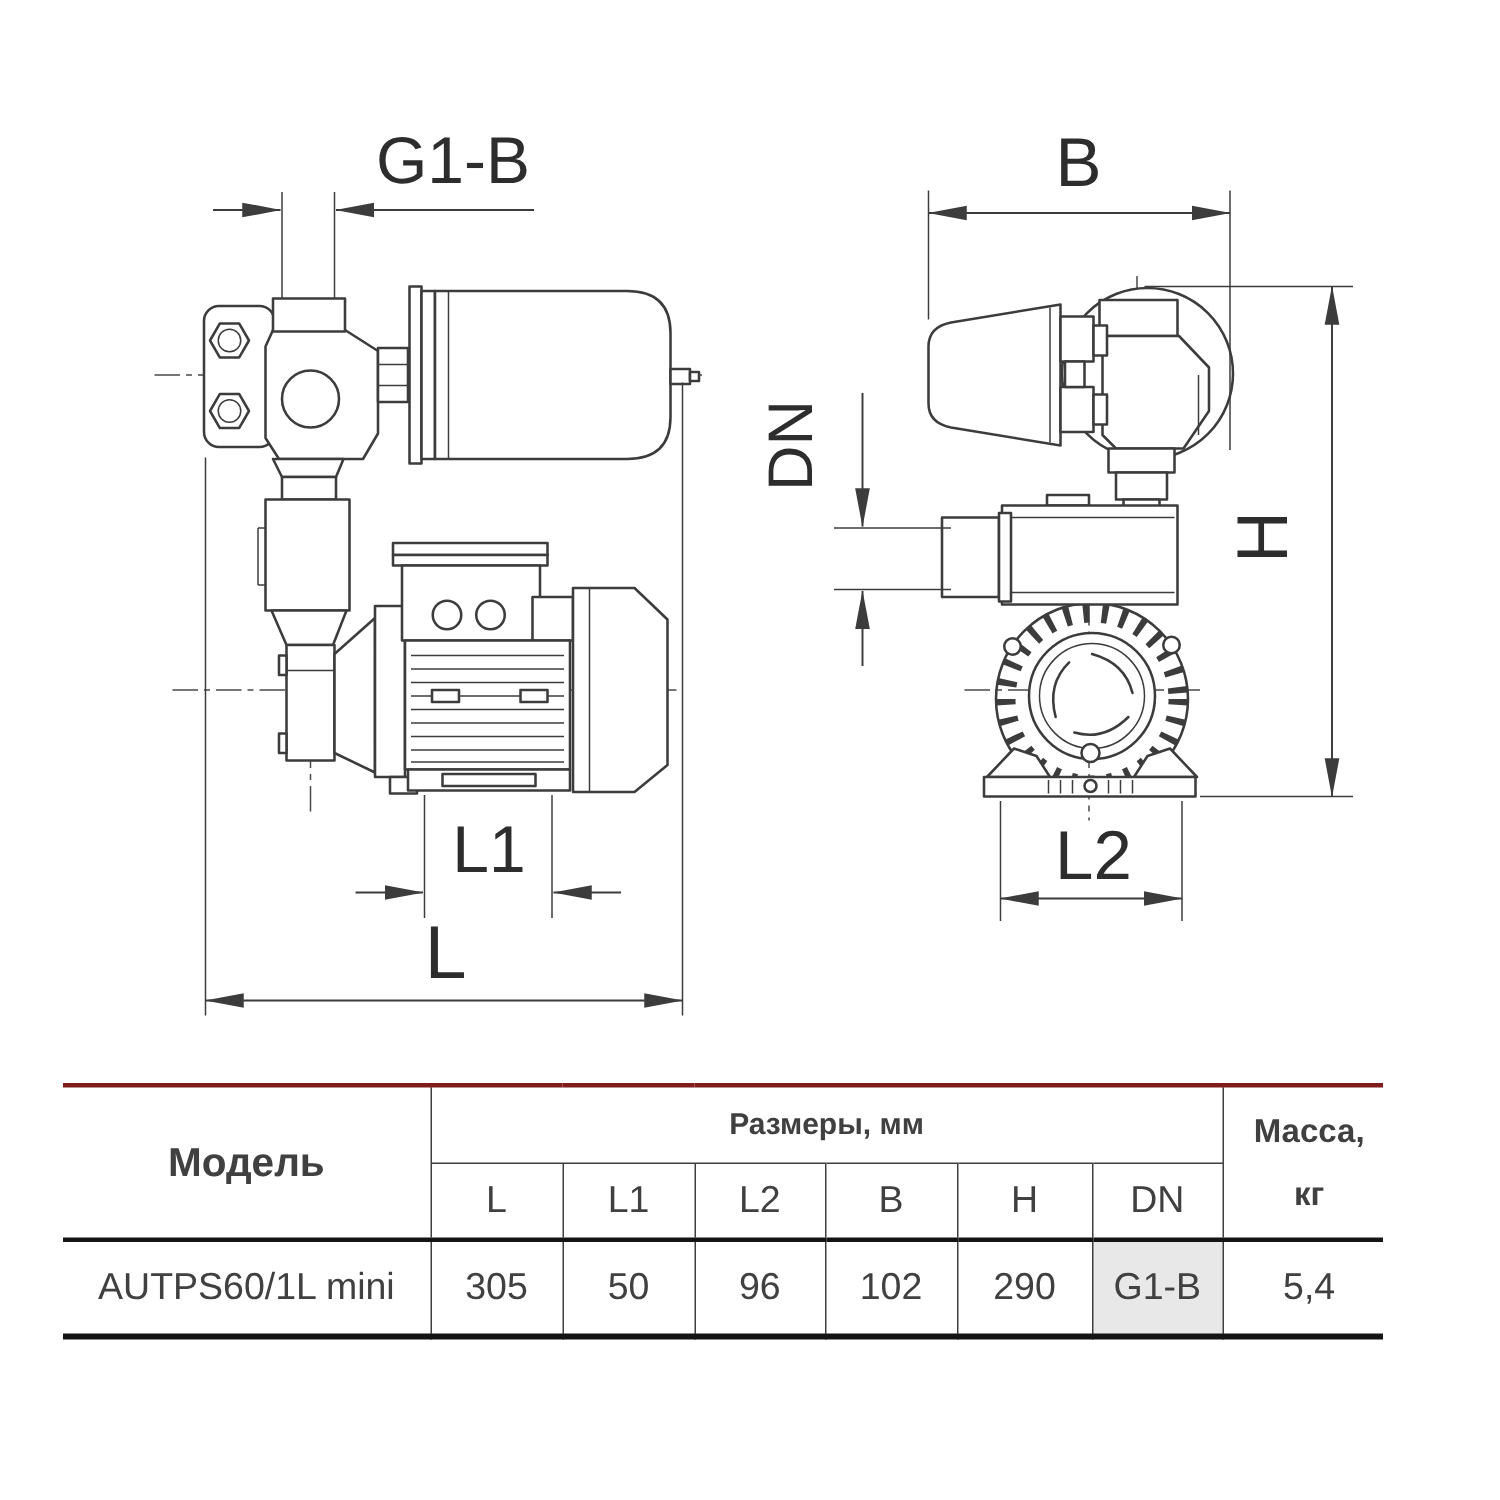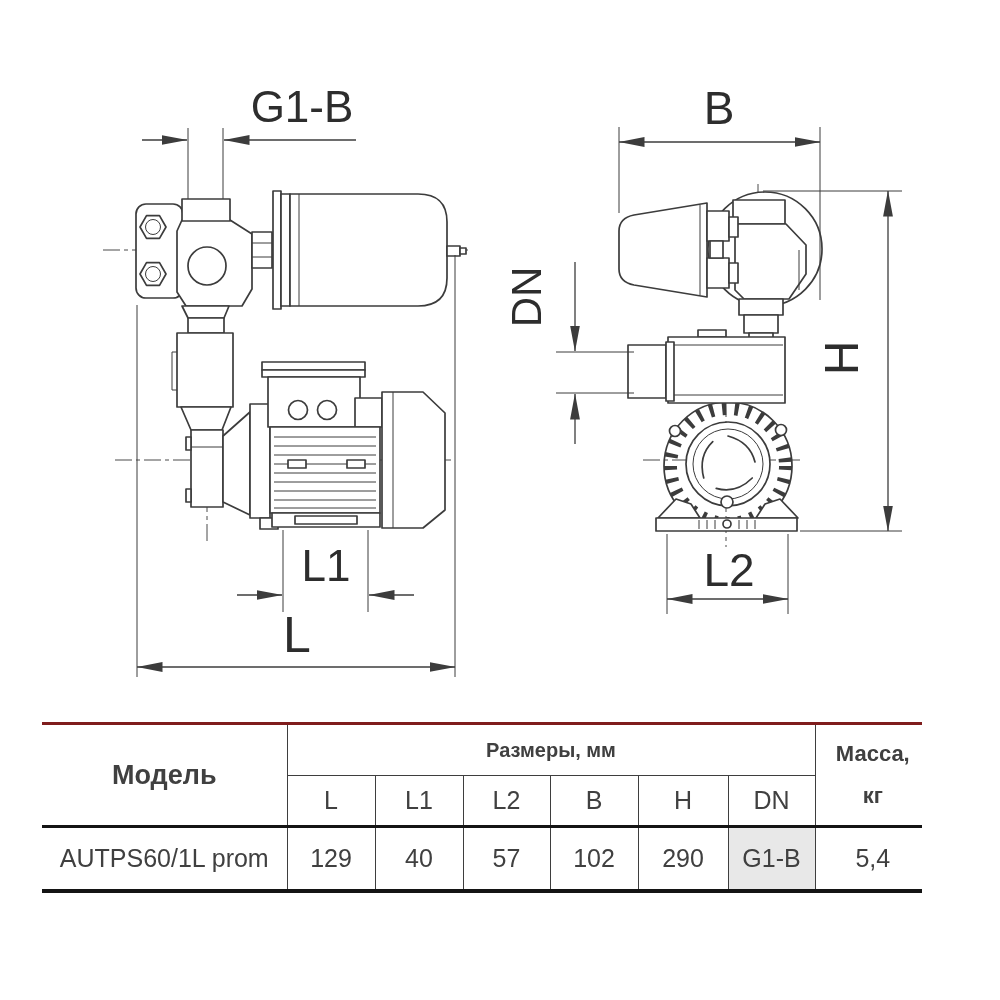--- a/index.html
+++ b/index.html
@@ -273,24 +273,24 @@
       </tr>
       <tr class="r2">
         <th>L</th>
         <th>L1</th>
         <th>L2</th>
         <th>B</th>
         <th>H</th>
         <th>DN</th>
       </tr>
       <tr class="r3">
-        <td>AUTPS60/1L prom</td>
-        <td>129</td>
-        <td>40</td>
-        <td>57</td>
+        <td>AUTPS60/1L mini</td>
+        <td>305</td>
+        <td>50</td>
+        <td>96</td>
         <td>102</td>
         <td>290</td>
         <td class="hl">G1-B</td>
         <td>5,4</td>
       </tr>
     </tbody>
       </table>
   </div>
 
 

